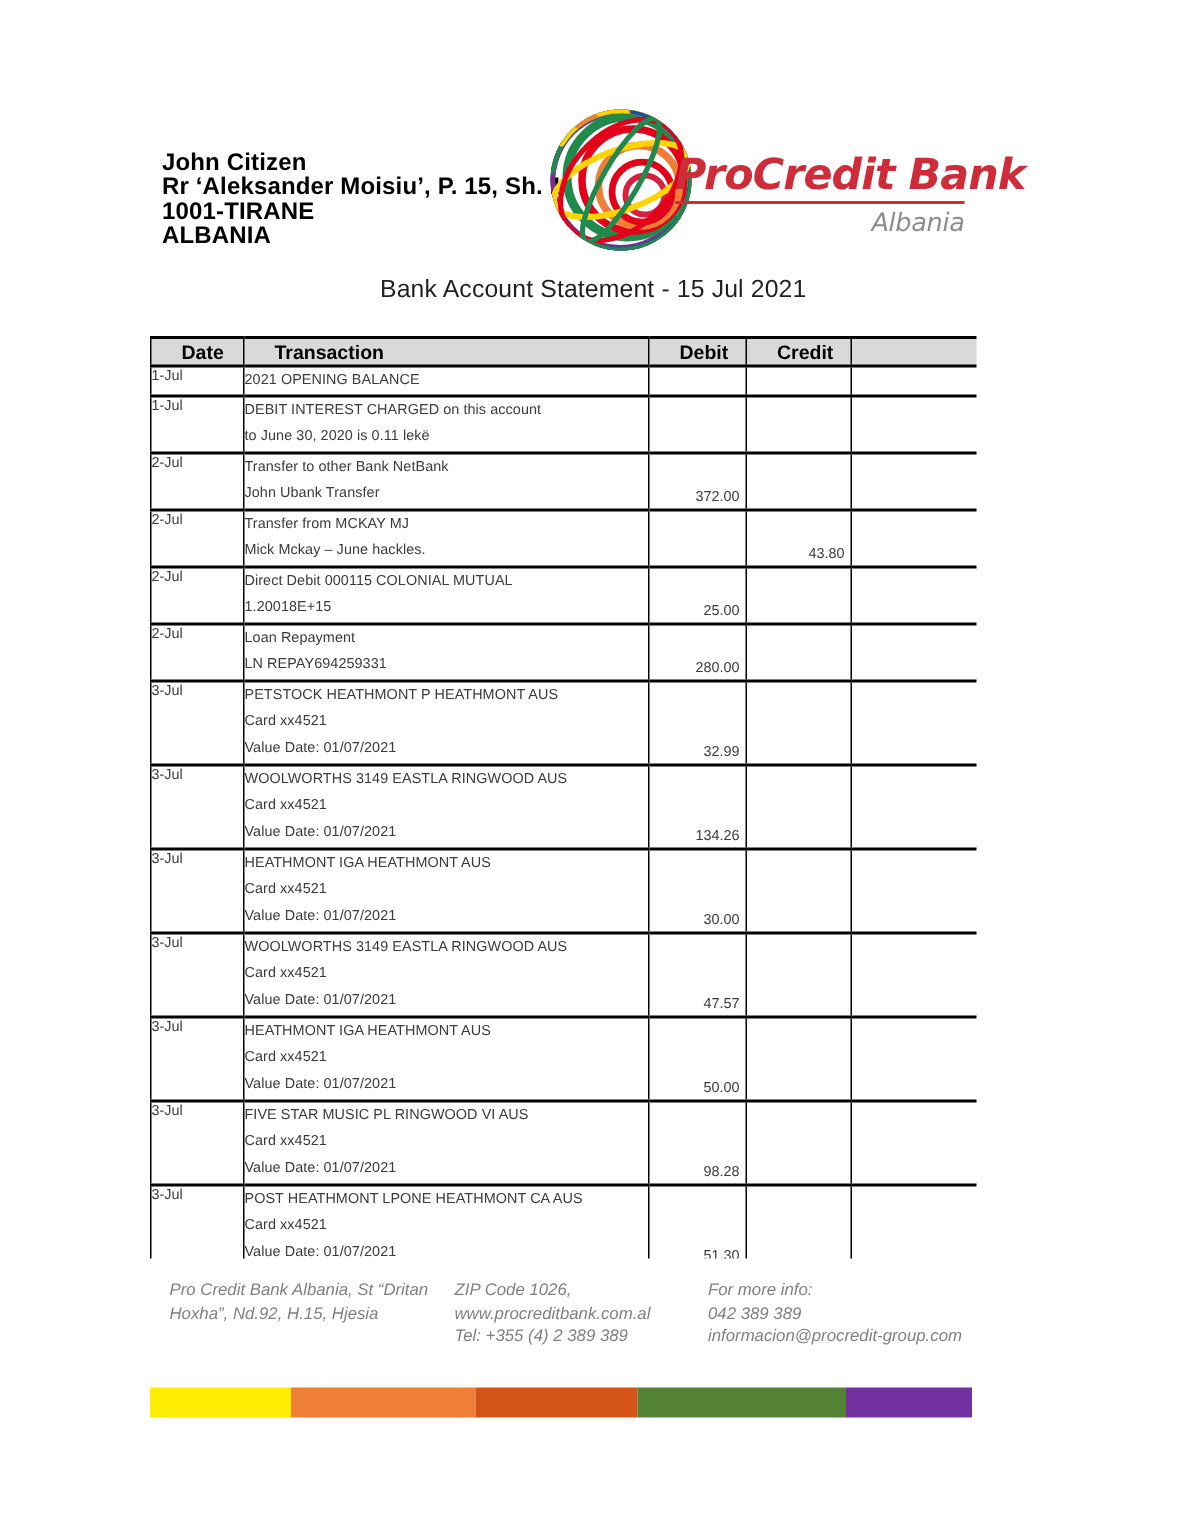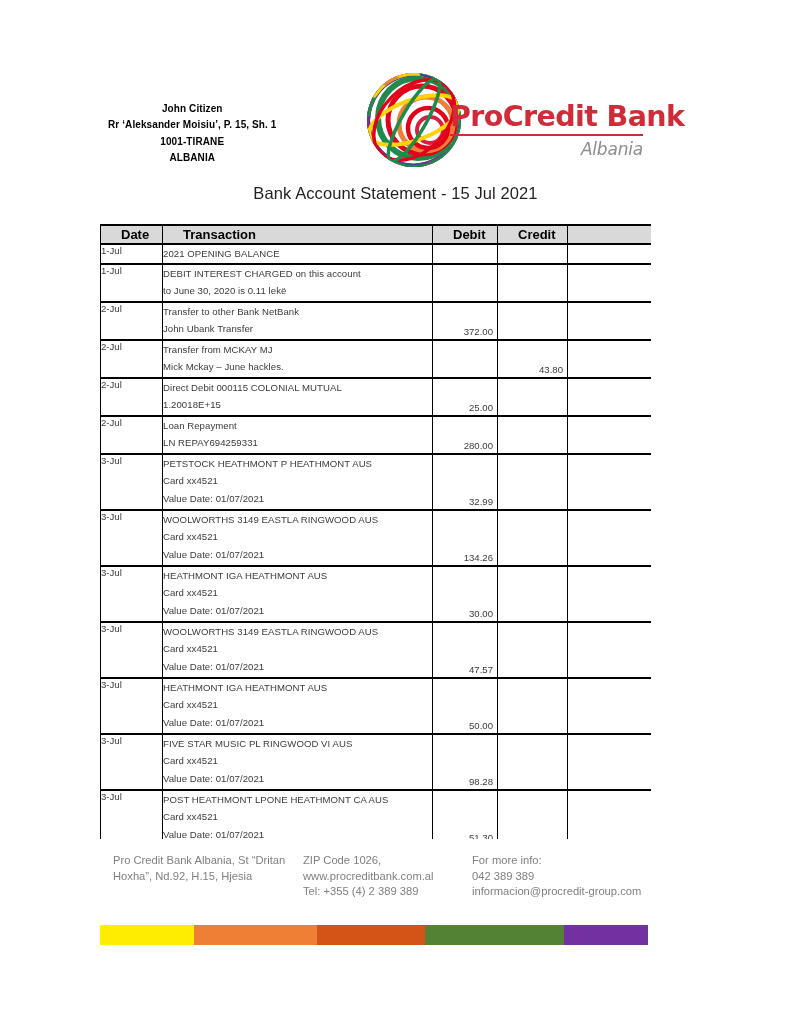--- a/index.html
+++ b/index.html
@@ -17,26 +17,25 @@
     height: 1024px;
     background: #ffffff;
     overflow: hidden;
   }
 
   
   #addr-block {
     position: absolute;
     left: 108px;
     top: 101px;
-    font-size: 10px;
+    font-size: 16px;
     font-weight: bold;
     line-height: 16.4px;
     letter-spacing: 0.1px;
     white-space: nowrap;
-    text-align: center;
   }
   #addr-block div { white-space: nowrap; }
 
   #logo-block {
     position: absolute;
     left: 362px;
     top: 66px;
     width: 290px;
     height: 110px;
   }
@@ -49,20 +48,21 @@
   }
   #logo-wordmark {
     position: absolute;
     left: 88px;
     top: 35px;
     width: 200px;
   }
   #brand-name {
     font-family: "DejaVu Sans", sans-serif;
     font-size: 28.5px;
+    font-style: italic;
     font-weight: bold;
     color: #cf2c3a;
     letter-spacing: -0.6px;
     line-height: 32px;
     white-space: nowrap;
   }
   #brand-rule {
     margin-top: 1px;
     width: 193px;
     height: 2px;
@@ -164,20 +164,21 @@
   .rowh-2 { height: 36px; }
   .rowh-3 { height: 54px; }
 
   
   #footer {
     position: absolute;
     left: 0px;
     top: 853px;
     width: 791px;
     height: 60px;
+    font-style: italic;
   }
   .foot-col {
     position: absolute;
     top: 0;
     font-size: 11.2px;
     line-height: 15.5px;
     color: #808080;
   }
   #foot-col-1 { left: 113px; width: 180px; }
   #foot-col-2 { left: 303px; width: 175px; }

